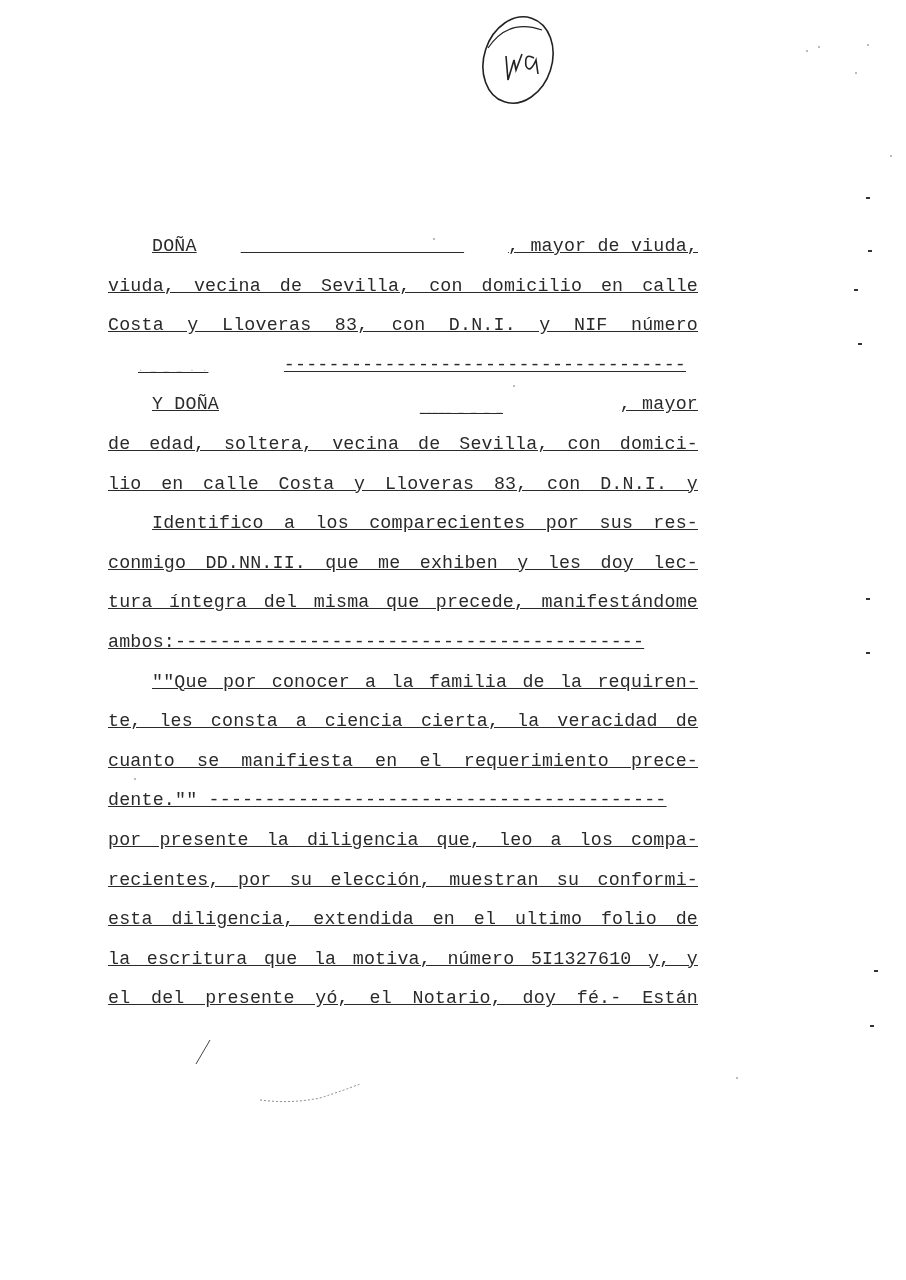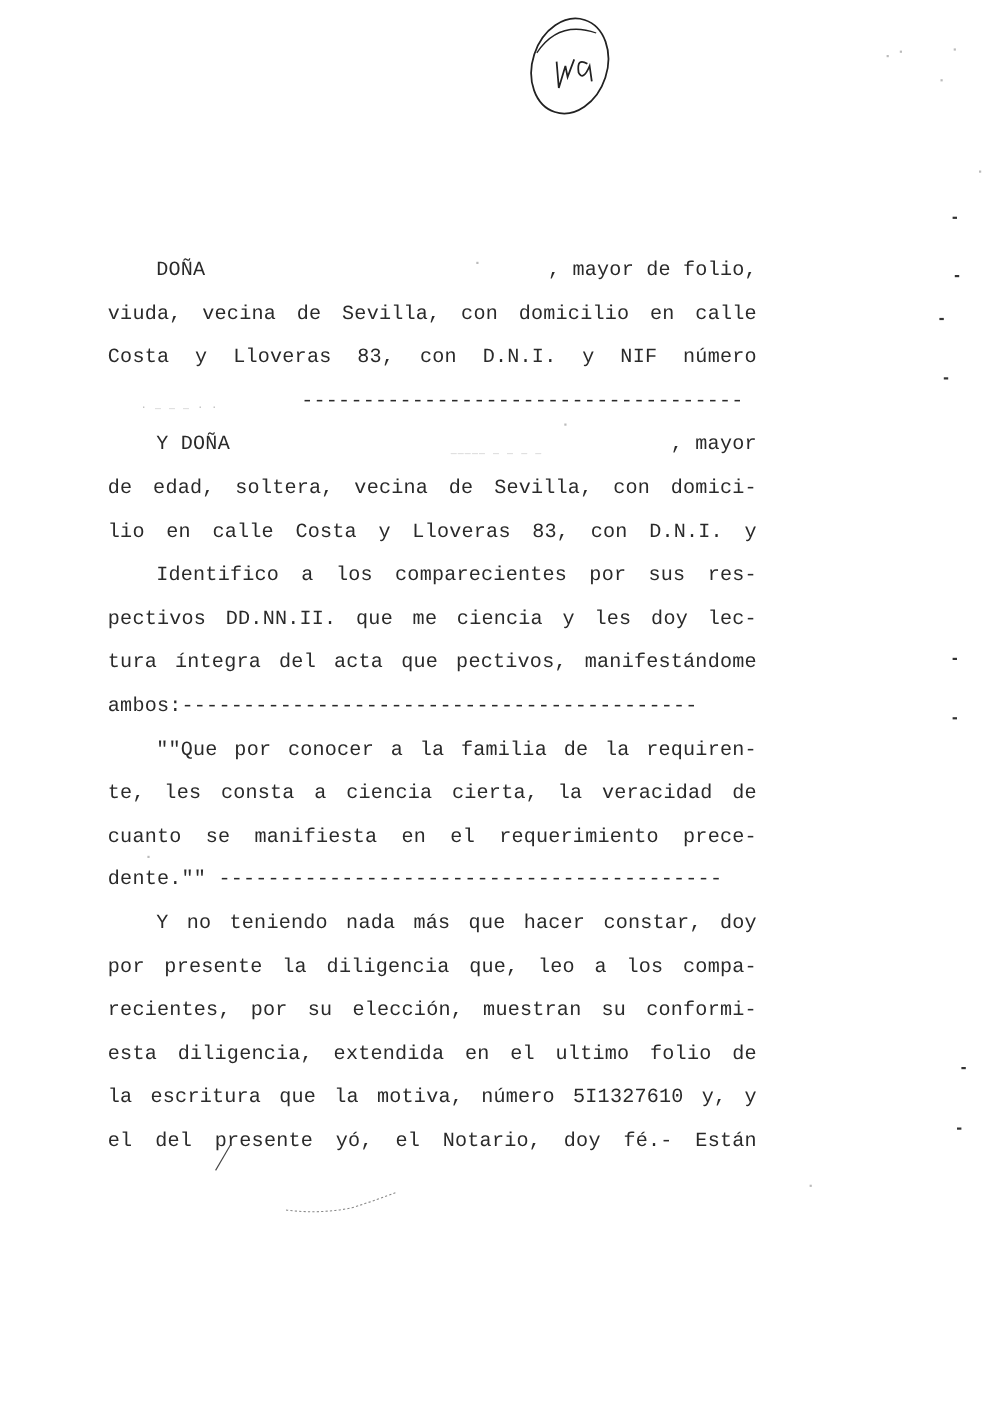--- a/index.html
+++ b/index.html
@@ -17,26 +17,27 @@
     }
     .folio-stamp {
       position: absolute;
       left: 478px;
       top: 8px;
       width: 80px;
       height: 100px;
     }
     .page-text {
       position: absolute;
-      left: 98px;
+      left: 108px;
       top: 227px;
       width: 590px;
       font-size: 18.3px;
       line-height: 39.6px;
       letter-spacing: 0.2px;
+      text-decoration: underline;
     }
     .line {
       display: block;
       white-space: nowrap;
       height: 39.6px;
       text-align: justify;
       text-align-last: justify;
     }
     .line.nojust {
       text-align: left;
@@ -87,21 +88,22 @@
     <path d="M56 50 Q46 44 48 58 Q52 66 58 52 L60 66" fill="none" stroke="#222" stroke-width="1.6"></path>
   </svg>
   
 </div>
 
 <div class="page-text">
 
   <div>
     <div class="line nojust split-line indent">
       <span>DOÑA</span>
-      <span>, mayor de folio,</span>
+      <span class="redacted">____________________</span>
+      <span>, mayor de viuda,</span>
     </div>
     <div class="line">viuda, vecina de Sevilla, con domicilio en calle</div>
     <div class="line">Costa y Lloveras 83, con D.N.I. y NIF número</div>
     <div class="line nojust split-line">
       <span class="faint-marks" style="padding-left:30px;padding-top:4px;text-align:center;">. _ _ _ . .</span>
       <span style="margin-right:12px;">------------------------------------</span>
     </div>
   </div>
 
   <div>
@@ -109,34 +111,33 @@
       <span>Y DOÑA</span>
       <span class="faint-marks" style="margin-left:84px;padding-top:6px;">_____ _ _ _ _</span>
       <span>, mayor</span>
     </div>
     <div class="line">de edad, soltera, vecina de Sevilla, con domici-</div>
     <div class="line">lio en calle Costa y Lloveras 83, con D.N.I. y</div>
   </div>
 
   <div>
     <div class="line indent">Identifico a los comparecientes por sus res-</div>
-    <div class="line">pectivos DD.NN.II. que me ciencia y les doy lec-</div>
-    <div class="line">tura íntegra del acta que pectivos, manifestándome</div>
+    <div class="line">conmigo DD.NN.II. que me exhiben y les doy lec-</div>
+    <div class="line">tura íntegra del misma que precede, manifestándome</div>
     <div class="line nojust">ambos:------------------------------------------</div>
   </div>
 
   <div>
     <div class="line indent">""Que por conocer a la familia de la requiren-</div>
     <div class="line">te, les consta a ciencia cierta, la veracidad de</div>
     <div class="line">cuanto se manifiesta en el requerimiento prece-</div>
     <div class="line nojust">dente."" -----------------------------------------</div>
   </div>
 
   <div>
-    <div class="line indent">Y no teniendo nada más que hacer constar, doy</div>
     <div class="line">por presente la diligencia que, leo a los compa-</div>
     <div class="line">recientes, por su elección, muestran su conformi-</div>
   </div>
 
   <div>
     <div class="line">esta diligencia, extendida en el ultimo folio de</div>
     <div class="line">la escritura que la motiva, número 5I1327610 y, y</div>
     <div class="line">el del presente yó, el Notario, doy fé.- Están</div>
   </div>
 </div>

